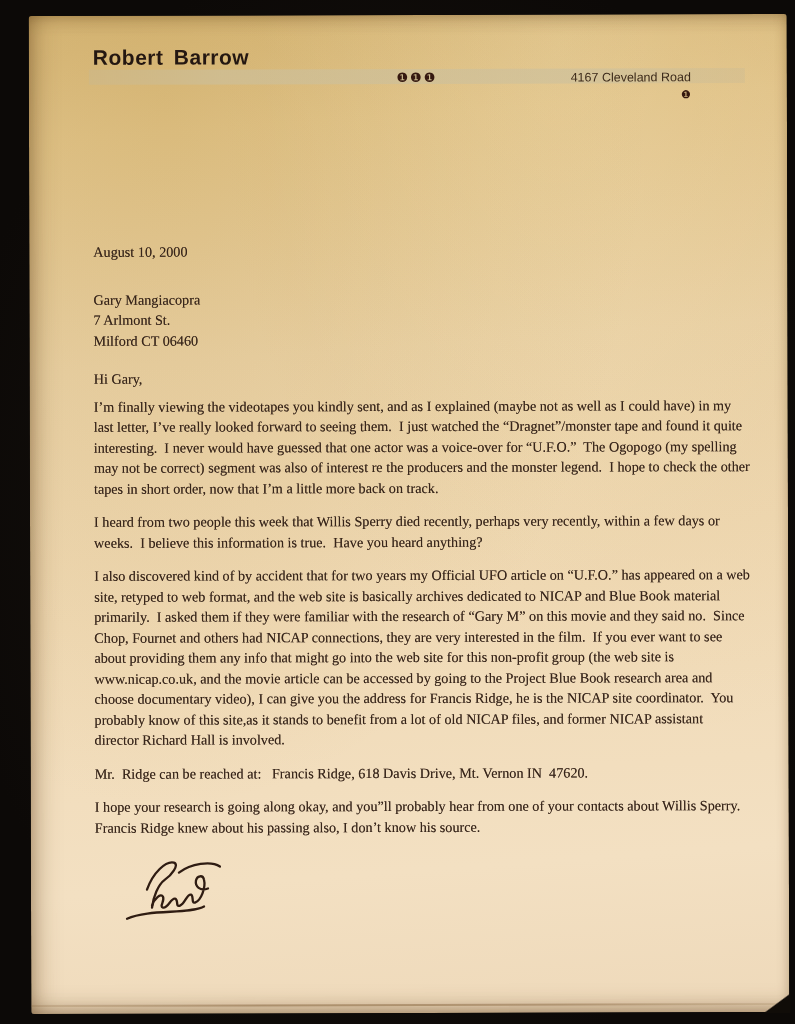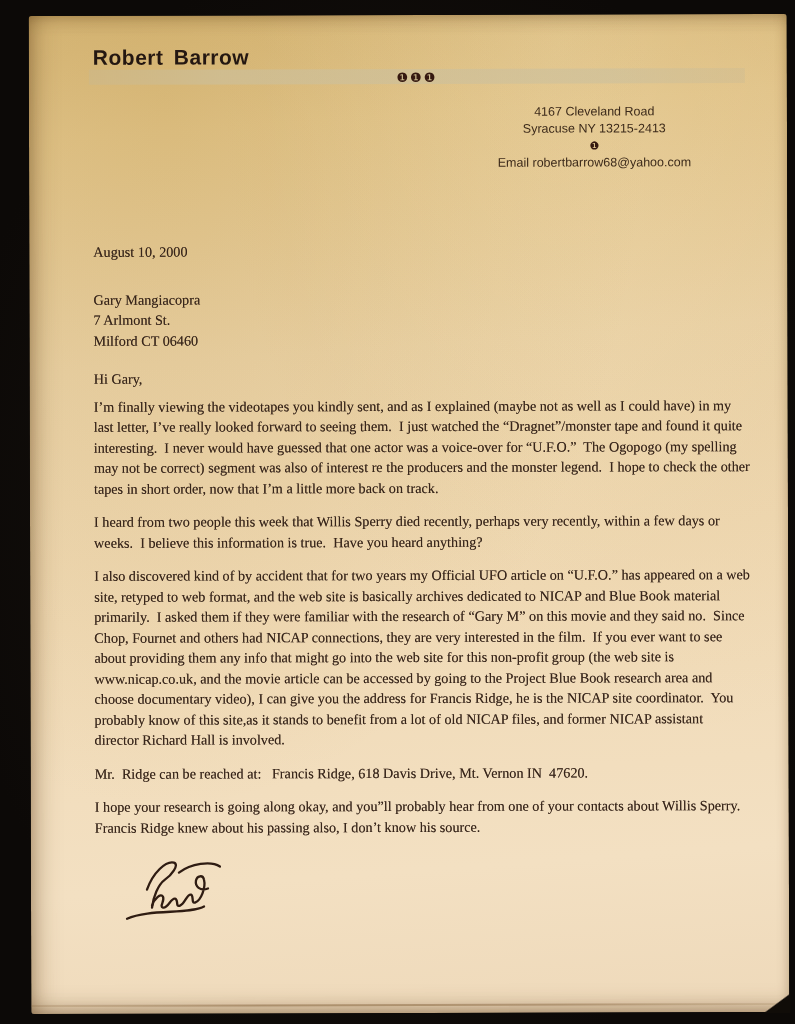--- a/index.html
+++ b/index.html
@@ -81,23 +81,23 @@
   .band-glyphs {
     font-family: Liberation Serif, serif;
     font-size: 13px;
     letter-spacing: 2px;
     color: #35180f;
     line-height: 1;
     transform: translateY(1px);
   }
   .address-block {
     position: absolute;
-    top: 89px;
+    top: 55px;
     right: 96px;
-    text-align: center;
+    text-align: right;
     font-family: "Liberation Sans", sans-serif;
     font-size: 12.5px;
     line-height: 17px;
     color: #3c2a1a;
   }
   .address-glyph {
     font-family: "DejaVu Sans", sans-serif;
     font-size: 11px;
     color: #35180f;
   }
@@ -135,23 +135,21 @@
 <div class="paper">
 
   <div class="letterhead-name">Robert Barrow</div>
 
   <div class="letterhead-band">
     <span class="band-glyphs">❶❶❶</span>
   </div>
 
   <div class="address-block">
     <div>4167 Cleveland Road</div>
-    <div>Syracuse NY  13215-2413</div>
     <div class="address-glyph">❶</div>
-    <div>Email robertbarrow68@yahoo.com</div>
   </div>
 
   <div class="letter-content">
 
     <p class="date-line">August 10, 2000</p>
 
     <div class="recipient-block">
       <p class="recipient-line">Gary Mangiacopra</p>
       <p class="recipient-line">7 Arlmont St.</p>
       <p class="recipient-line">Milford CT  06460</p>

